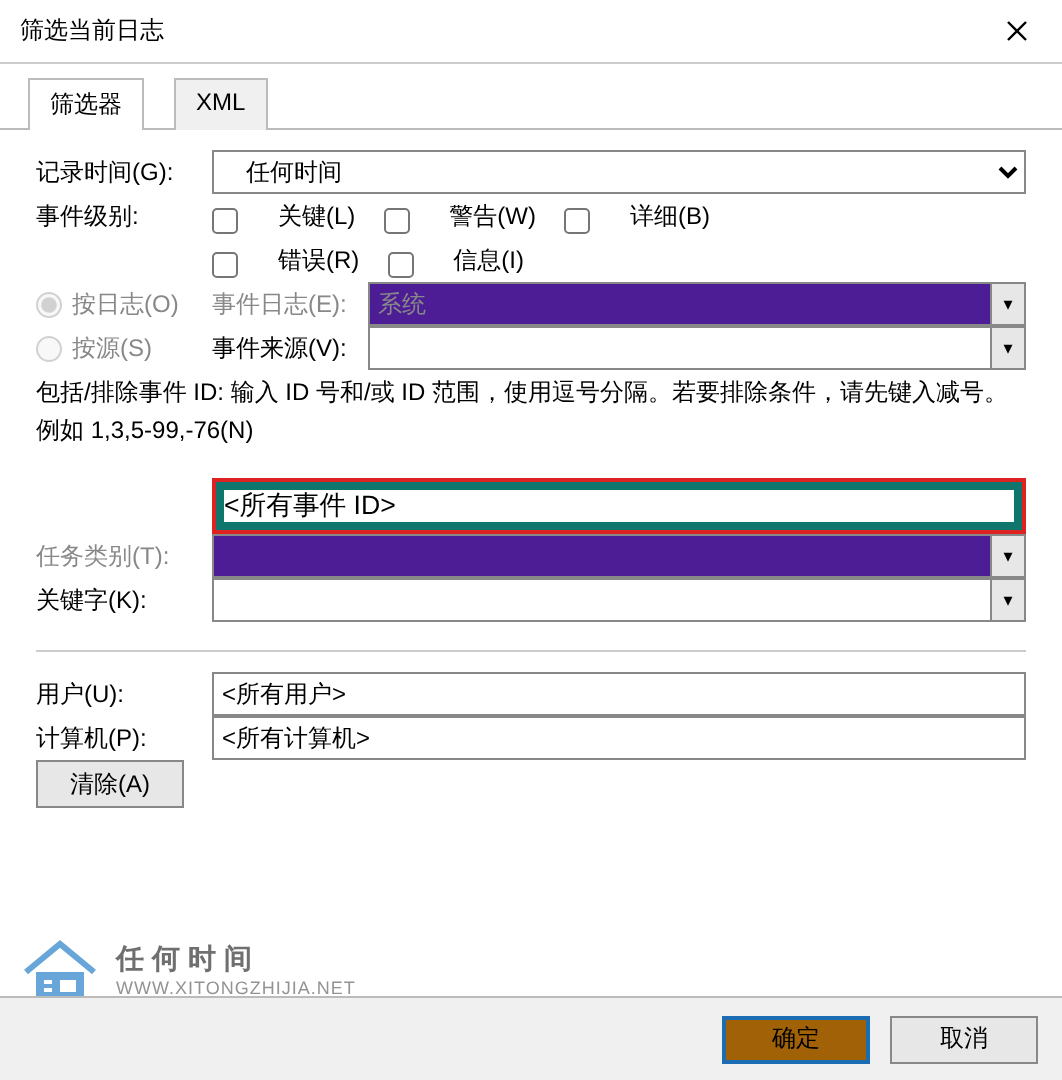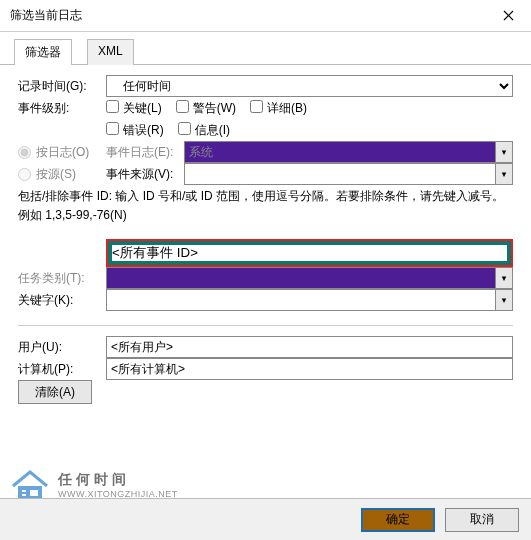--- a/index.html
+++ b/index.html
@@ -12,21 +12,21 @@
     .tab.inactive{background:#f0f0f0}
     .tab.active{background:#fff;z-index:2}
     .body{padding:10px 18px 0 18px}
     .row{display:flex;align-items:center;min-height:22px}
     .lbl{width:88px;flex-shrink:0;color:#000}
     .lbl.dis{color:#888}
     .ctl{flex:1}
     select,input.text{width:100%;height:22px;border:1px solid #888;font-size:12px;padding:0 4px;font-family:inherit;background:#fff}
     select{padding:0 12px}
     .cks{display:flex;gap:14px;flex-wrap:wrap}
-    .ck{display:flex;align-items:flex-start;gap:4px;white-space:nowrap}
+    .ck{display:flex;align-items:flex-end;gap:20px;white-space:nowrap}
     .ck input{width:13px;height:13px}
     .rd{display:flex;align-items:center;gap:5px}
     .rd input{width:13px;height:13px}
     .desc{margin:2px 0 14px 0;line-height:1.6}
     .highlight{border:2px solid #d22;padding:0}
     .highlight input{border:4px solid #0f766e;height:24px;width:100%}
     .sep{height:1px;background:#ccc;margin:14px 0 10px 0}
     .btnrow{display:flex;justify-content:flex-start;padding:0 18px 6px 0}
     .buttonbar{position:absolute;bottom:0;left:0;right:0;height:42px;border-top:1px solid #bbb;display:flex;align-items:center;justify-content:flex-end;padding:0 12px;gap:10px;background:#f0f0f0}
     button.btn{min-width:74px;height:24px;border:1px solid #888;background:#e7e7e7;font-size:12px;font-family:inherit;cursor:pointer}

